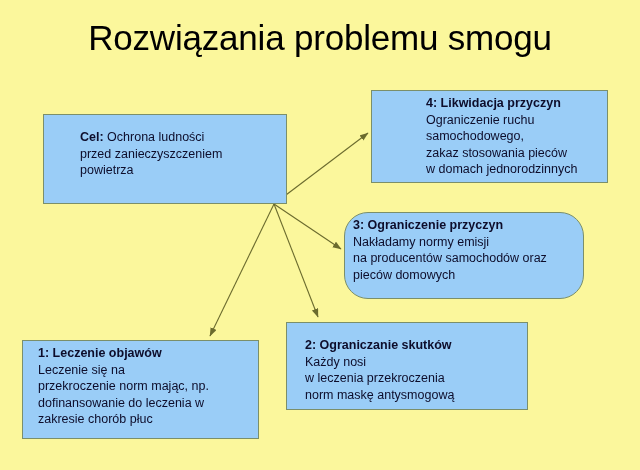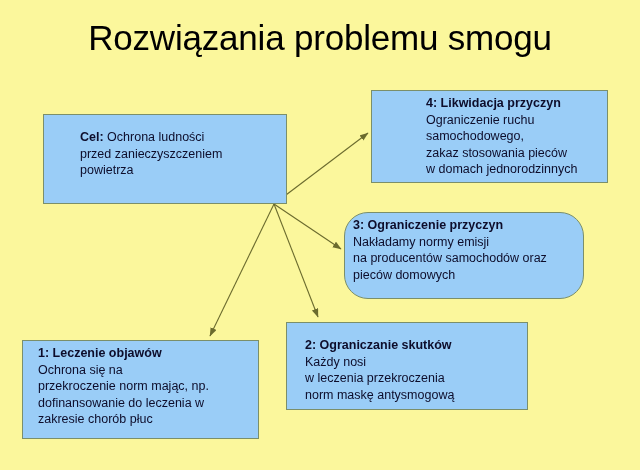--- a/index.html
+++ b/index.html
@@ -117,20 +117,20 @@
       <div class="ln hdr">2: Ograniczanie skutków</div>
       <div class="ln">Każdy nosi</div>
       <div class="ln">w leczenia przekroczenia</div>
       <div class="ln">norm maskę antysmogową</div>
     </div>
   </div>
 
   <div class="box" id="box-1">
     <div class="inner">
       <div class="ln hdr">1: Leczenie objawów</div>
-      <div class="ln">Ochrona się na</div>
+      <div class="ln">Leczenie się na</div>
       <div class="ln">przekroczenie norm mając, np.</div>
       <div class="ln">dofinansowanie do leczenia w</div>
       <div class="ln">zakresie chorób płuc</div>
     </div>
   </div>
 
 </div>
 
 </body></html>

